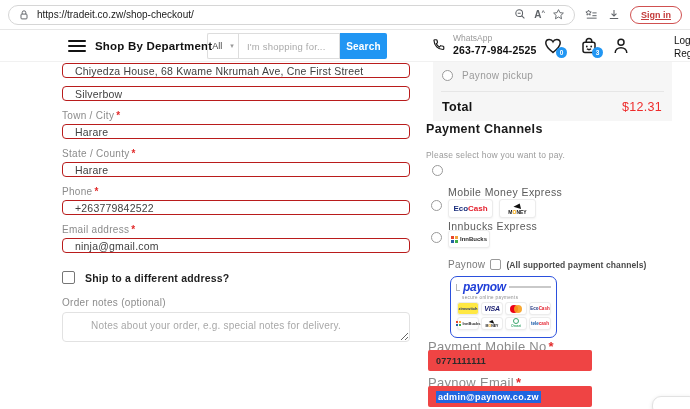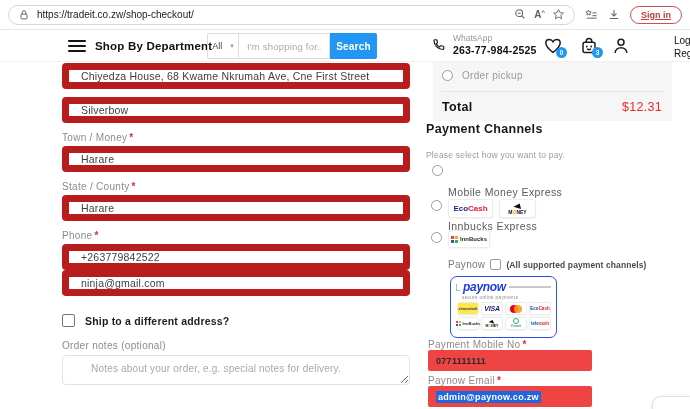--- a/index.html
+++ b/index.html
@@ -25,35 +25,35 @@
     border-bottom:1px solid #f1f1f1; }
   .burger { position:absolute; left:68px; top:10px; width:18px; height:12px;
     display:flex; flex-direction:column; justify-content:space-between; }
   .burger div { height:2px; background:#141414; border-radius:1px; }
   .dept { position:absolute; left:95px; top:10px; font-size:11.5px; font-weight:bold; color:#111;
     letter-spacing:.2px; }
   .searchgrp { position:absolute; left:207px; top:3px; height:26px; display:flex; }
   .allbox { width:31px; border:1px solid #ddd; border-right:none; border-radius:2px 0 0 2px;
     display:flex; align-items:center; justify-content:center; gap:8px; font-size:9px; color:#444; }
   .allbox .chev { font-size:7px; color:#999; }
-  .sinput { width:92px; border:1px solid #ddd; font-size:9.5px; color:#444; padding:0 8px; outline:none; }
+  .sinput { width:102px; border:1px solid #ddd; font-size:9.5px; color:#444; padding:0 8px; outline:none; }
   .sinput::placeholder { color:#aaa; letter-spacing:.2px; }
   .sbtn { width:47px; background:#2196f3; color:#fff; border:none; font-size:10px; font-weight:bold;
     border-radius:0 2px 2px 0; letter-spacing:.2px; }
   .hicon { position:absolute; color:#1c1c1c; }
   .whats { position:absolute; left:453px; top:4px; line-height:1.15; }
   .whats .wl { font-size:8.5px; color:#9a9a9a; }
   .whats .wn { font-size:10.5px; font-weight:bold; color:#111; letter-spacing:.2px; }
   .badge { position:absolute; width:11px; height:11px; border-radius:50%; background:#2196f3;
     color:#fff; font-size:6.5px; font-weight:bold; display:flex; align-items:center; justify-content:center; }
   .loginblk { position:absolute; left:634px; top:5px; font-size:10px; font-weight:normal; color:#111; line-height:1.25;margin-left:40px; }
 
   
   .leftcol { position:absolute; left:62px; top:63px; width:348px; }
-  .f-input { width:348px; height:26px; border:7px solid #b91c1c; border-radius:4px;
+  .f-input { width:348px; height:15px; border:1px solid #b91c1c; border-radius:4px;
     font-size:10.5px; color:#3f3f3f; font-weight:500; padding:4px 12px; letter-spacing:.2px;
     font-family:inherit; outline:none; display:block; background:#fff; }
   .gap8 { height:8px; }
   .f-label { margin:9px 0 3px; height:11px; font-size:10px; color:#8b8b8b; letter-spacing:.3px; }
   .req { color:#e22b2b; font-weight:bold; margin-left:2px; }
   .shiprow { margin-top:18px; display:flex; align-items:center; gap:10px; }
   .cbox { width:13px; height:13px; border:1.5px solid #767676; border-radius:2px; background:#fff; }
   .shiplbl { font-size:10.5px; font-weight:bold; color:#1e1e1e; letter-spacing:.2px; }
   .noteslbl { margin:13px 0 4px; font-size:10px; color:#8b8b8b; letter-spacing:.3px; }
   .f-area { width:348px; height:30px; border:1px solid #e2e2e2; border-radius:4px;
@@ -104,21 +104,21 @@
   .zims { background:#ffe843; font-size:4px; font-weight:bold; color:#22306e; }
   .visa { font-size:7px; font-weight:800; font-style:italic; color:#1a1f71; letter-spacing:-.2px; }
   .mc { position:relative; width:12px; height:8px; }
   .mc i { position:absolute; top:0; width:8px; height:8px; border-radius:50%; display:block; }
   .mc .c1 { left:0; background:#eb001b; } .mc .c2 { left:4px; background:#f79e1b; opacity:.9; }
   .ecosm .eco1,.ecosm .eco2 { font-size:4.5px; }
   .omari { display:flex; flex-direction:column; align-items:center; line-height:1; }
   .omring { width:6px; height:6px; border:1.3px solid #3aa76d; border-radius:50%; }
   .omlbl { font-size:3.5px; color:#3aa76d; font-weight:bold; margin-top:1px; }
   .tc1 { color:#1558a7; font-weight:bold; } .tc2 { color:#e4212e; font-weight:bold; }
-  .paylabel { position:absolute; font-size:10px; color:#8b8b8b; letter-spacing:.3px; }
+  .paylabel { position:absolute; font-size:13px; color:#8b8b8b; letter-spacing:.3px; }
   .payfield { position:absolute; left:2px; width:164px; height:21px; background:#ef4444; border-radius:2px;
     display:flex; align-items:center; padding:0 8px; }
   .payval { font-size:9px; font-weight:bold; color:#2a2a2a; letter-spacing:.3px; }
   .sel { background:#2066e0; color:#fff; padding:1px 2px; }
 
   .chatwidget { position:absolute; left:652px; top:396px; width:46px; height:20px; background:#fff;
     border:1px solid #e2e2e2; border-radius:9px; box-shadow:0 1px 4px rgba(0,0,0,.10); }
   svg { display:block; }
 </style>
 </head>
@@ -218,46 +218,47 @@
       <div>Log in</div>
       <div>Register</div>
     </div>
   </div>
 
   <div class="leftcol">
     <input class="f-input" type="text" value="Chiyedza House, 68 Kwame Nkrumah Ave, Cne First Street" style="">
     <div class="gap8"></div>
     <input class="f-input" type="text" value="Silverbow" style="">
 
-    <div class="f-label"><span>Town / Money</span><span class="req">*</span></div>
+    <div class="f-label"><span>Town / City</span><span class="req">*</span></div>
     <input class="f-input" type="text" value="Harare" style="">
 
     <div class="f-label"><span>State / County</span><span class="req">*</span></div>
     <input class="f-input" type="text" value="Harare" style="">
 
     <div class="f-label"><span>Phone</span><span class="req">*</span></div>
     <input class="f-input" type="text" value="+263779842522" style="">
 
+    <div class="f-label"><span>Email address</span><span class="req">*</span></div>
     <input class="f-input" type="text" value="ninja@gmail.com" style="">
 
     <div class="shiprow">
       <div class="cbox"></div>
       <div class="shiplbl">Ship to a different address?</div>
     </div>
 
     <div class="noteslbl">Order notes (optional)</div>
     <textarea class="f-area" placeholder="Notes about your order, e.g. special notes for delivery." style=""></textarea>
   </div>
 
   <div class="rightcol">
 
     <div class="sumpanel">
       <div class="sp-row">
         <div class="radio"></div>
-        <div class="sp-opt">Order pickup</div>
+        <div class="sp-opt">Paynow pickup</div>
       </div>
       <div class="sp-div"></div>
       <div class="sp-total">
         <span class="sp-tl">Total</span>
         <span class="sp-tv">$12.31</span>
       </div>
     </div>
 
     <div class="paytitle">Payment Channels</div>
     <div class="paysub">Please select how you want to pay.</div>

